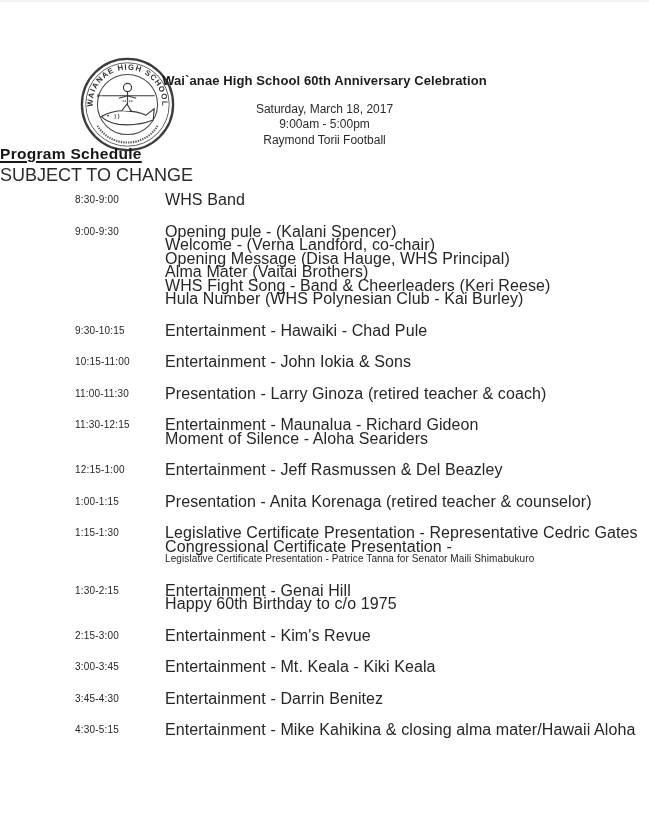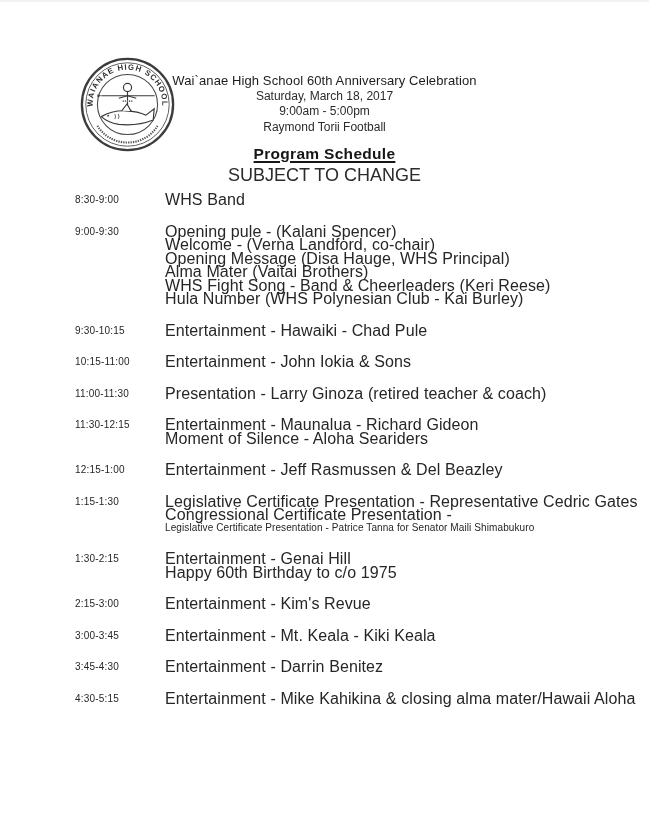--- a/index.html
+++ b/index.html
@@ -37,36 +37,36 @@
   .header {
     position: absolute;
     top: 73px;
     left: 0;
     width: 100%;
     text-align: center;
     line-height: 15.5px;
   }
   .header .title {
     font-size: 13px;
-    font-weight: normal;
+    font-weight: bold;
     letter-spacing: 0.1px;
-    margin-bottom: 0;
+    margin-bottom: 13px;
     color: #1c1c1c;
   }
   .header .sub {
     font-size: 12px;
     color: #2b2b2b;
   }
 
   .program-heading {
     position: absolute;
     top: 145px;
     left: 0;
     width: 100%;
-    text-align: center;
+    text-align: left;
   }
   .program-heading .ph-title {
     font-size: 15.5px;
     font-weight: bold;
     letter-spacing: 0.3px;
     text-decoration: underline;
     text-decoration-thickness: 1.5px;
     text-underline-offset: 2px;
     color: #161616;
   }
@@ -211,20 +211,26 @@
         </div>
   </div>
 
   <div class="row">
     <div class="time">12:15-1:00</div>
     <div class="lines">
           <div class="line">Entertainment - Jeff Rasmussen &amp; Del Beazley</div>
         </div>
   </div>
 
+  <div class="row">
+    <div class="time">1:00-1:15</div>
+    <div class="lines">
+          <div class="line">Presentation - Anita Korenaga (retired teacher &amp; counselor)</div>
+        </div>
+  </div>
 
   <div class="row">
     <div class="time">1:15-1:30</div>
     <div class="lines">
           <div class="line">Legislative Certificate Presentation - Representative Cedric Gates</div>
           <div class="line">Congressional Certificate Presentation -</div>
           <div class="line small">Legislative Certificate Presentation - Patrice Tanna for Senator Maili Shimabukuro</div>
         </div>
   </div>
 

